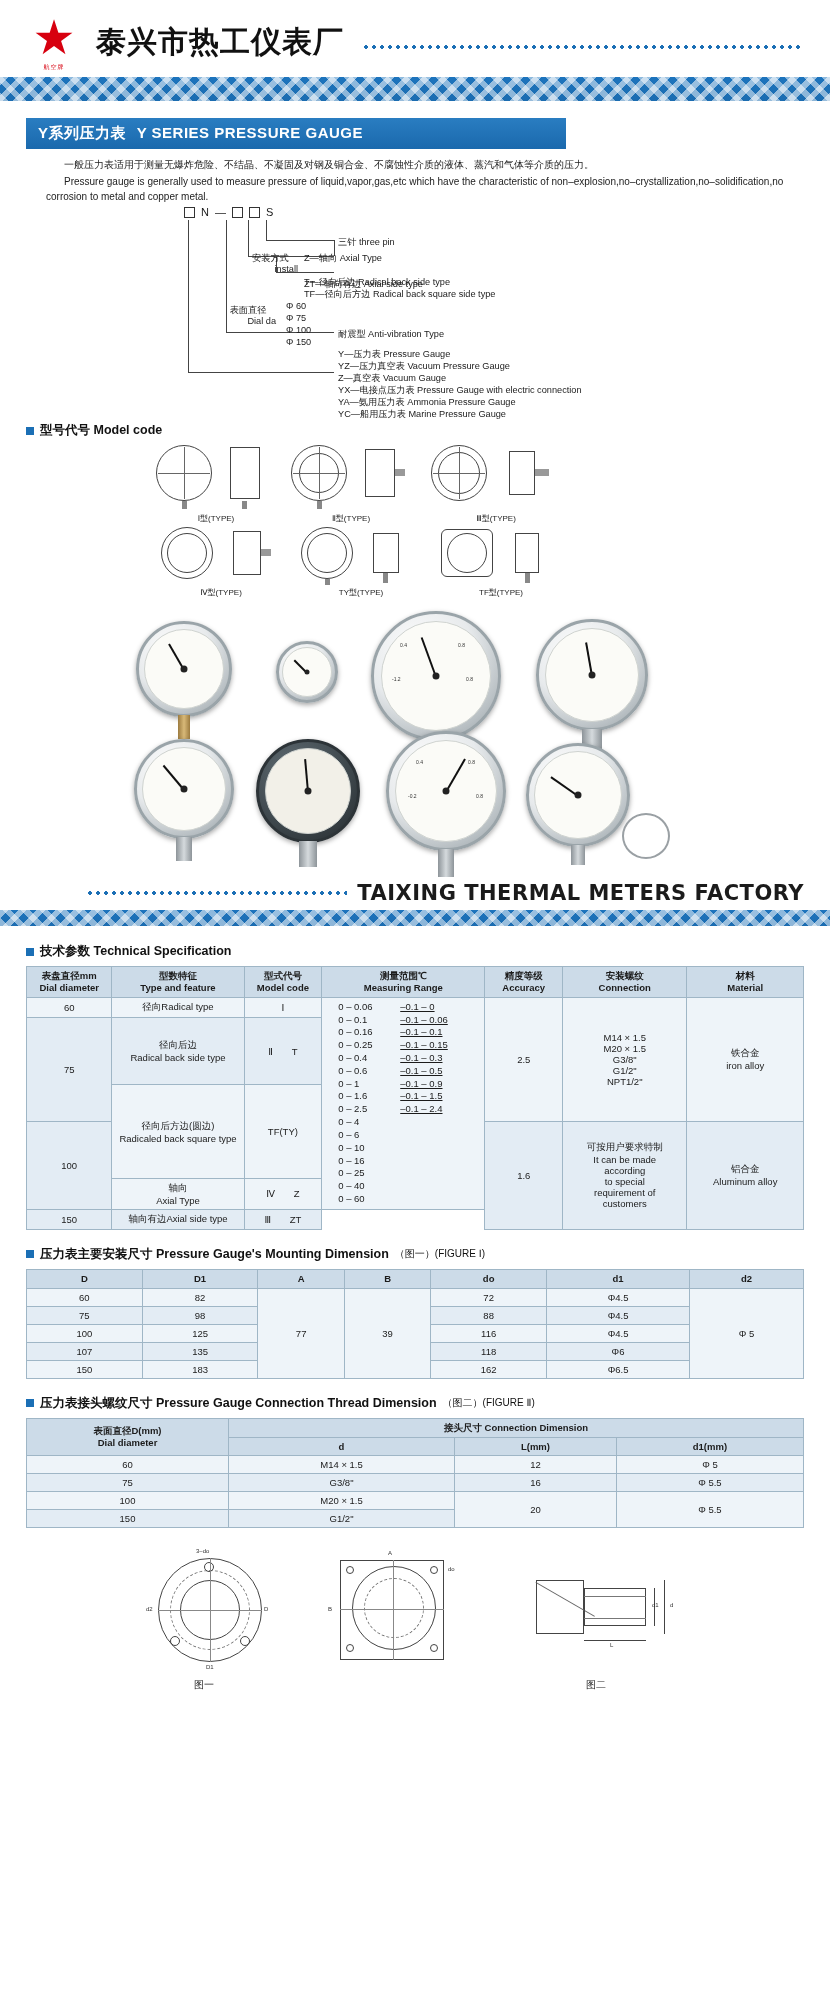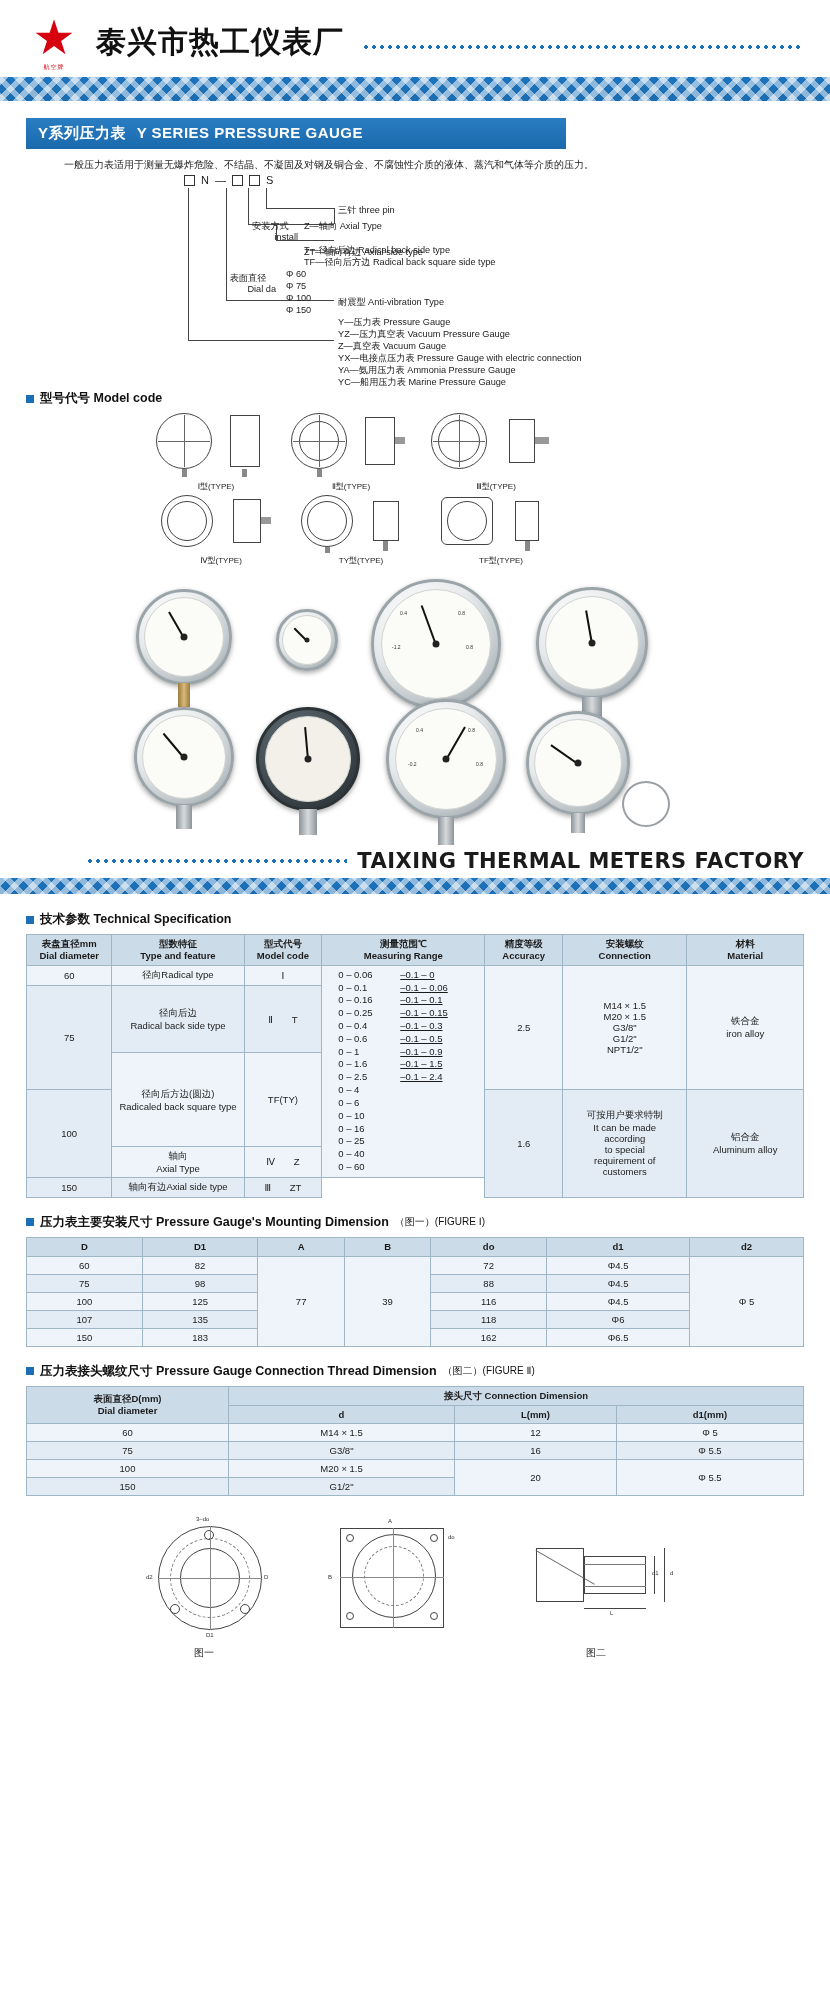--- a/index.html
+++ b/index.html
@@ -159,20 +159,21 @@
 
   <div class="content">
 
     <div class="title-bar">
       <span>Y系列压力表</span>
       <span style="margin-left:6px;">Y SERIES PRESSURE GAUGE</span>
     </div>
 
     <div class="intro">
       <p class="indent">一般压力表适用于测量无爆炸危险、不结晶、不凝固及对钢及铜合金、不腐蚀性介质的液体、蒸汽和气体等介质的压力。</p>
+      <p class="indent">Pressure gauge is generally used to measure pressure of liquid,vapor,gas,etc which have the characteristic of non–explosion,no–crystallization,no–solidification,no corrosion to metal and copper metal.</p>
     </div>
 
 
     <div class="model-sign">
       <div class="ms-codes" style="position:absolute;left:18px;top:0;">
         <span class="box"></span>
         <span>N</span>
         <span>—</span>
         <span class="box"></span>
         <span class="box"></span>

